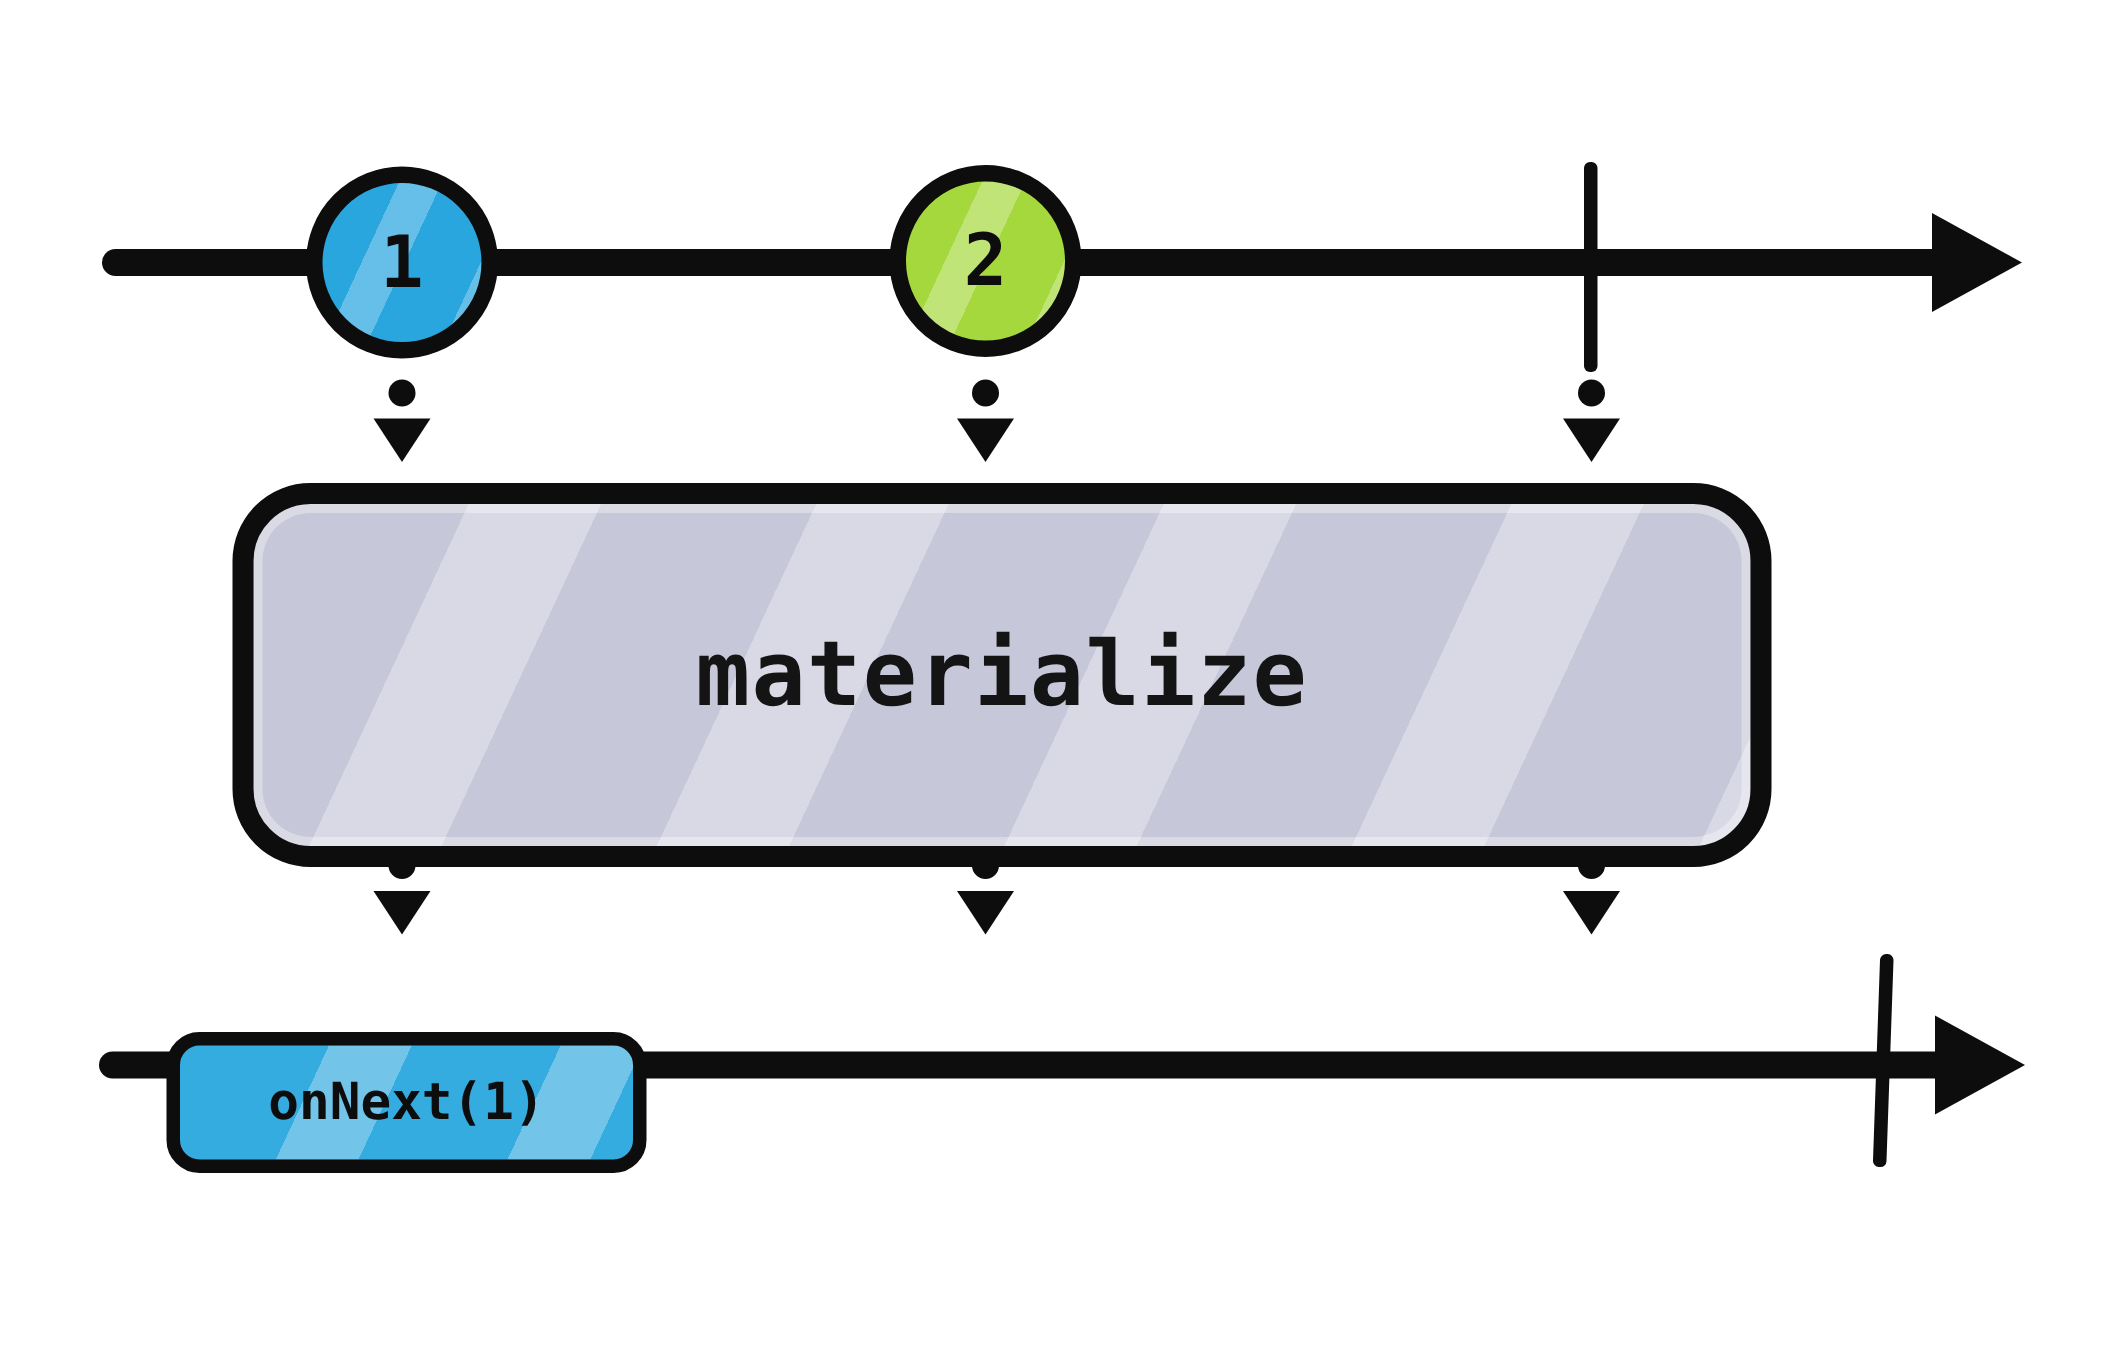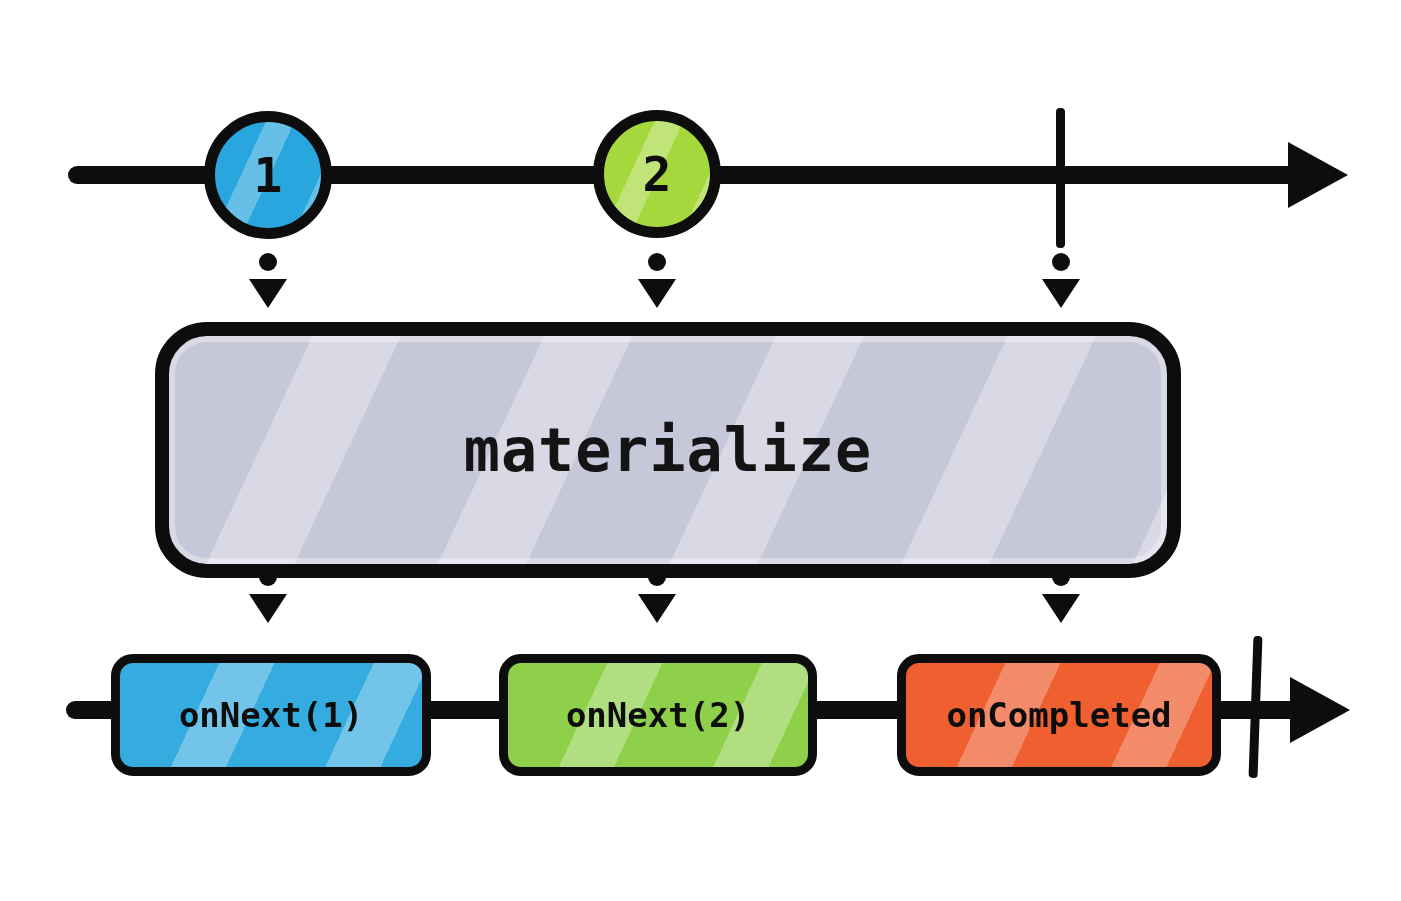--- a/index.html
+++ b/index.html
@@ -73,22 +73,22 @@
   }
   .operator-label {
     font-size: 60px;
     font-weight: bold;
     color: #141414;
     letter-spacing: 1px;
   }
   
   .event-box {
     position: absolute;
-    top: 654px;
-    height: 122px;
+    top: 688px;
+    height: 94px;
     box-sizing: border-box;
     border: 9px solid #0d0d0d;
     border-radius: 22px;
     display: flex;
     align-items: center;
     justify-content: center;
     font-weight: bold;
     font-size: 34px;
     color: #0d0d0d;
   }
@@ -174,20 +174,14 @@
     <span>2</span>
   </div>
 
   <div class="operator-box">
     <span class="operator-label">materialize</span>
   </div>
 
   <div class="event-box event-next1">
     <span>onNext(1)</span>
   </div>
-  <div class="event-box event-next2">
-    <span>onNext(2)</span>
-  </div>
-  <div class="event-box event-completed">
-    <span>onCompleted</span>
-  </div>
 
 </div>
 
 </body></html>

